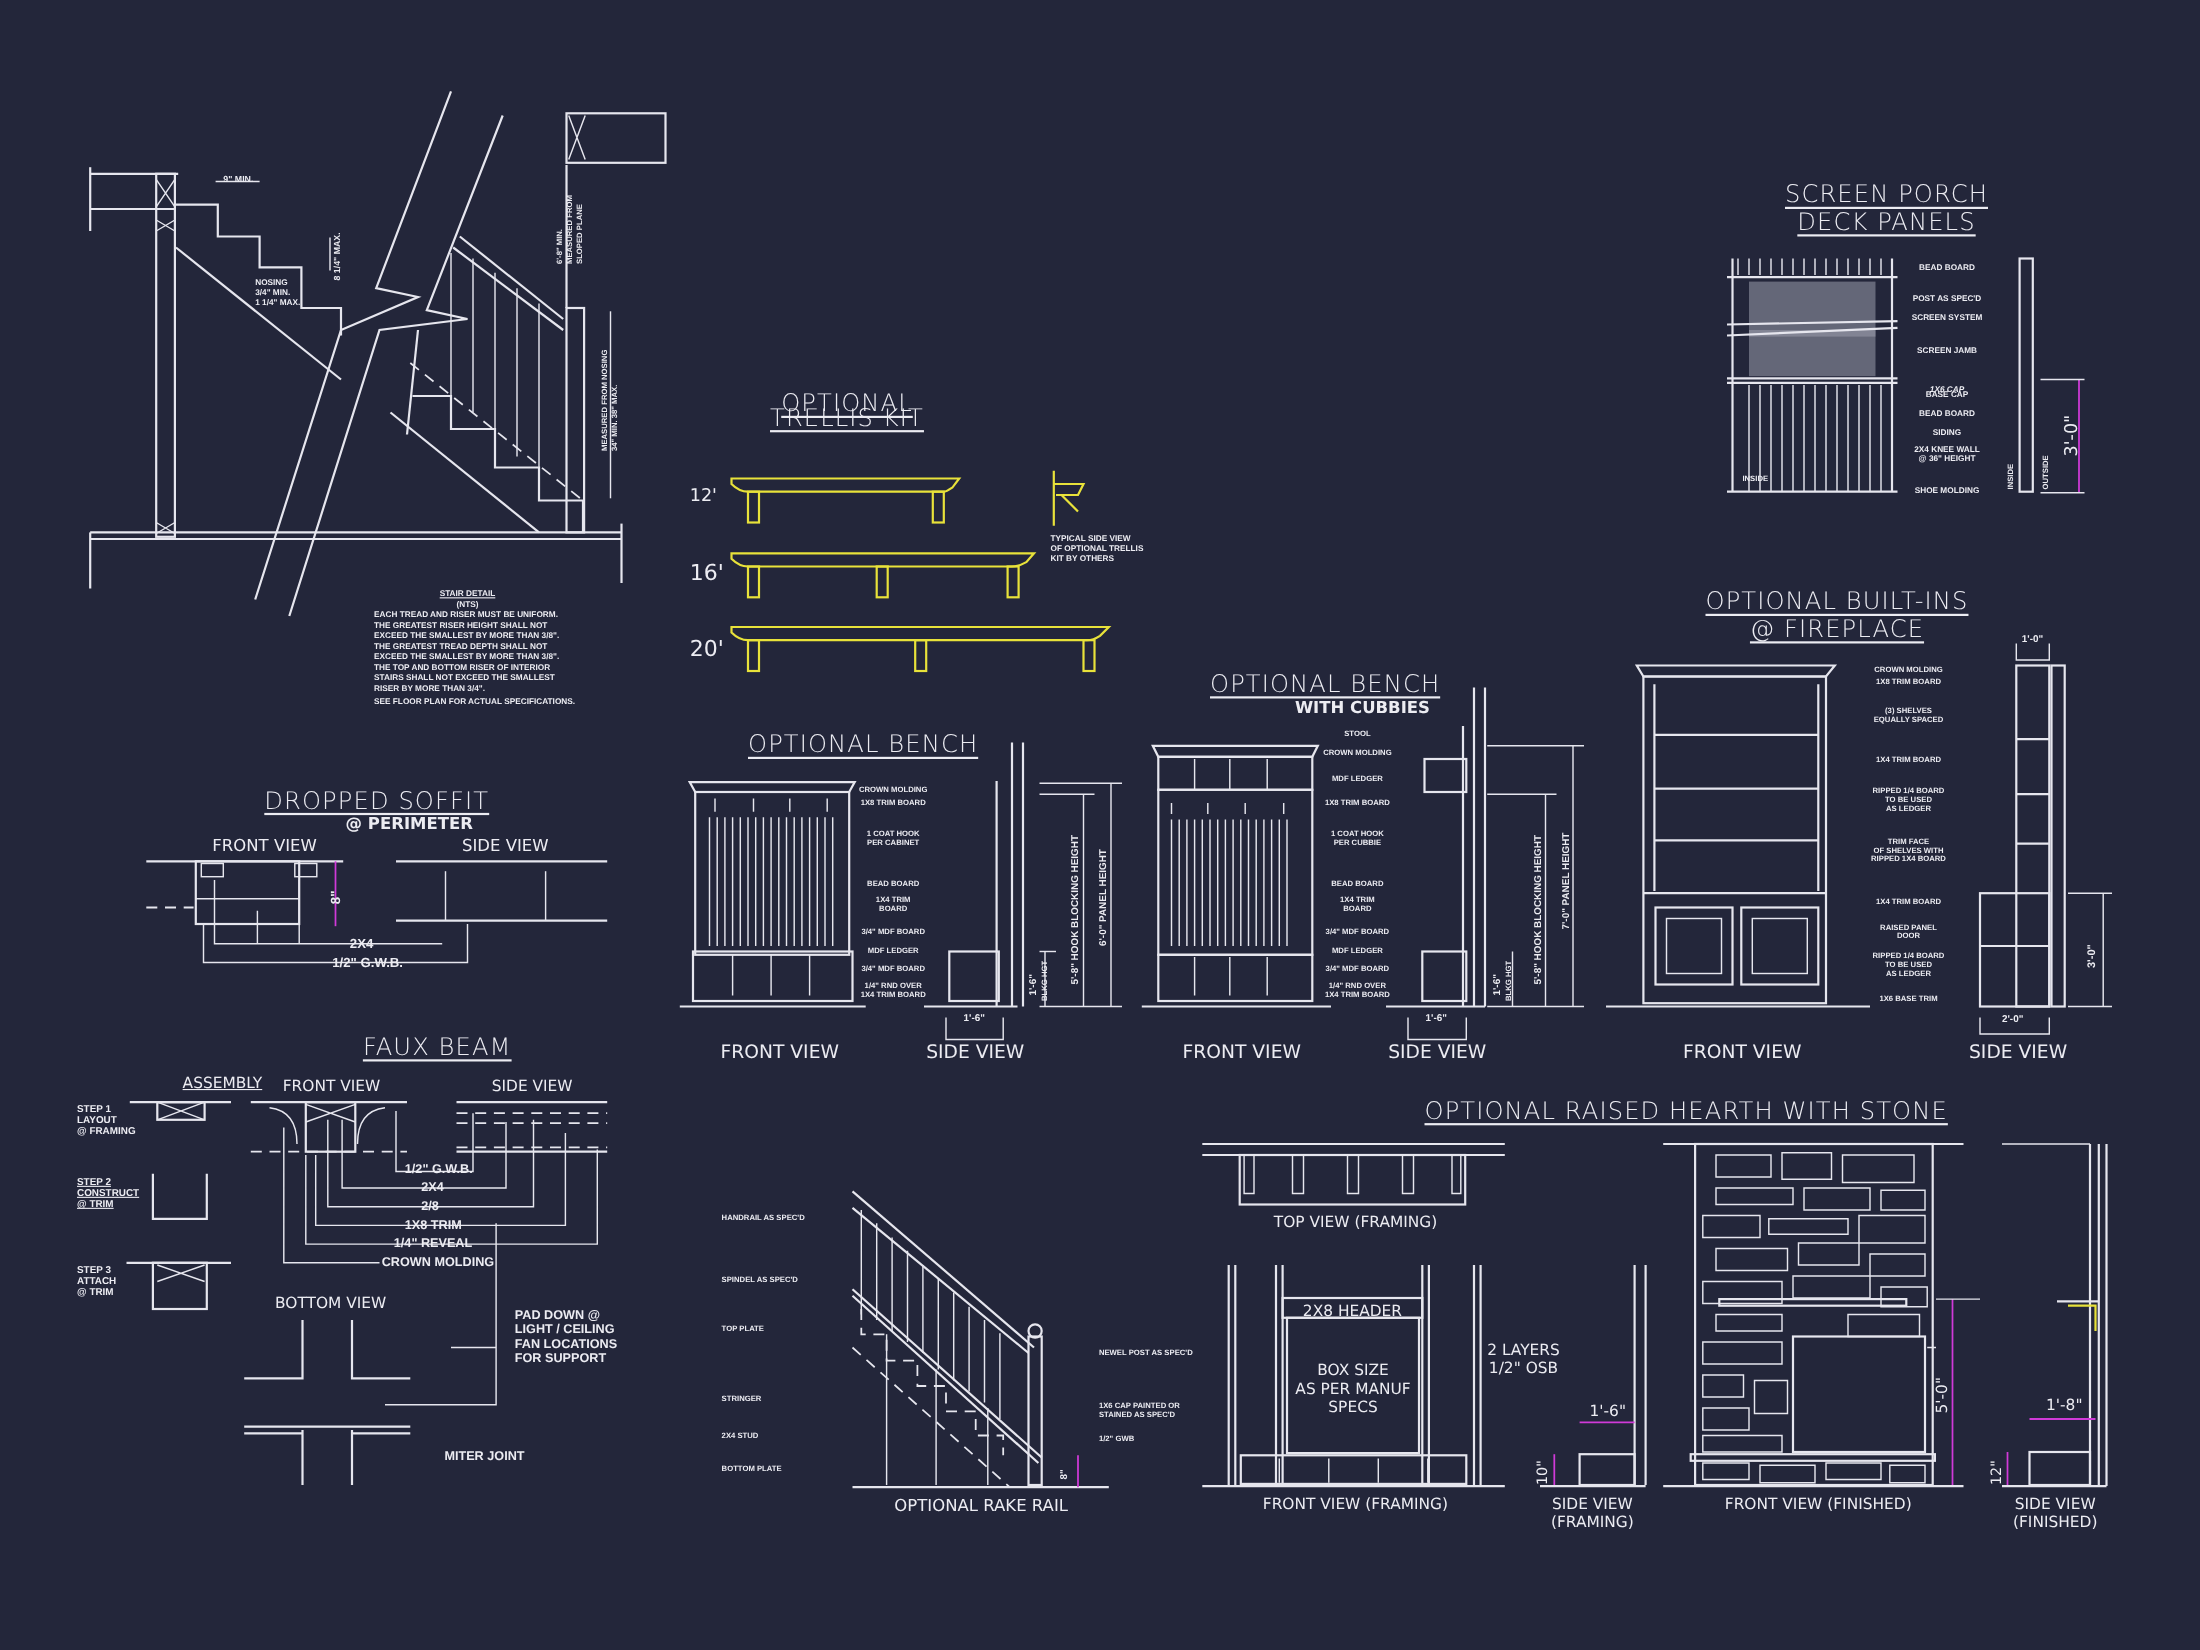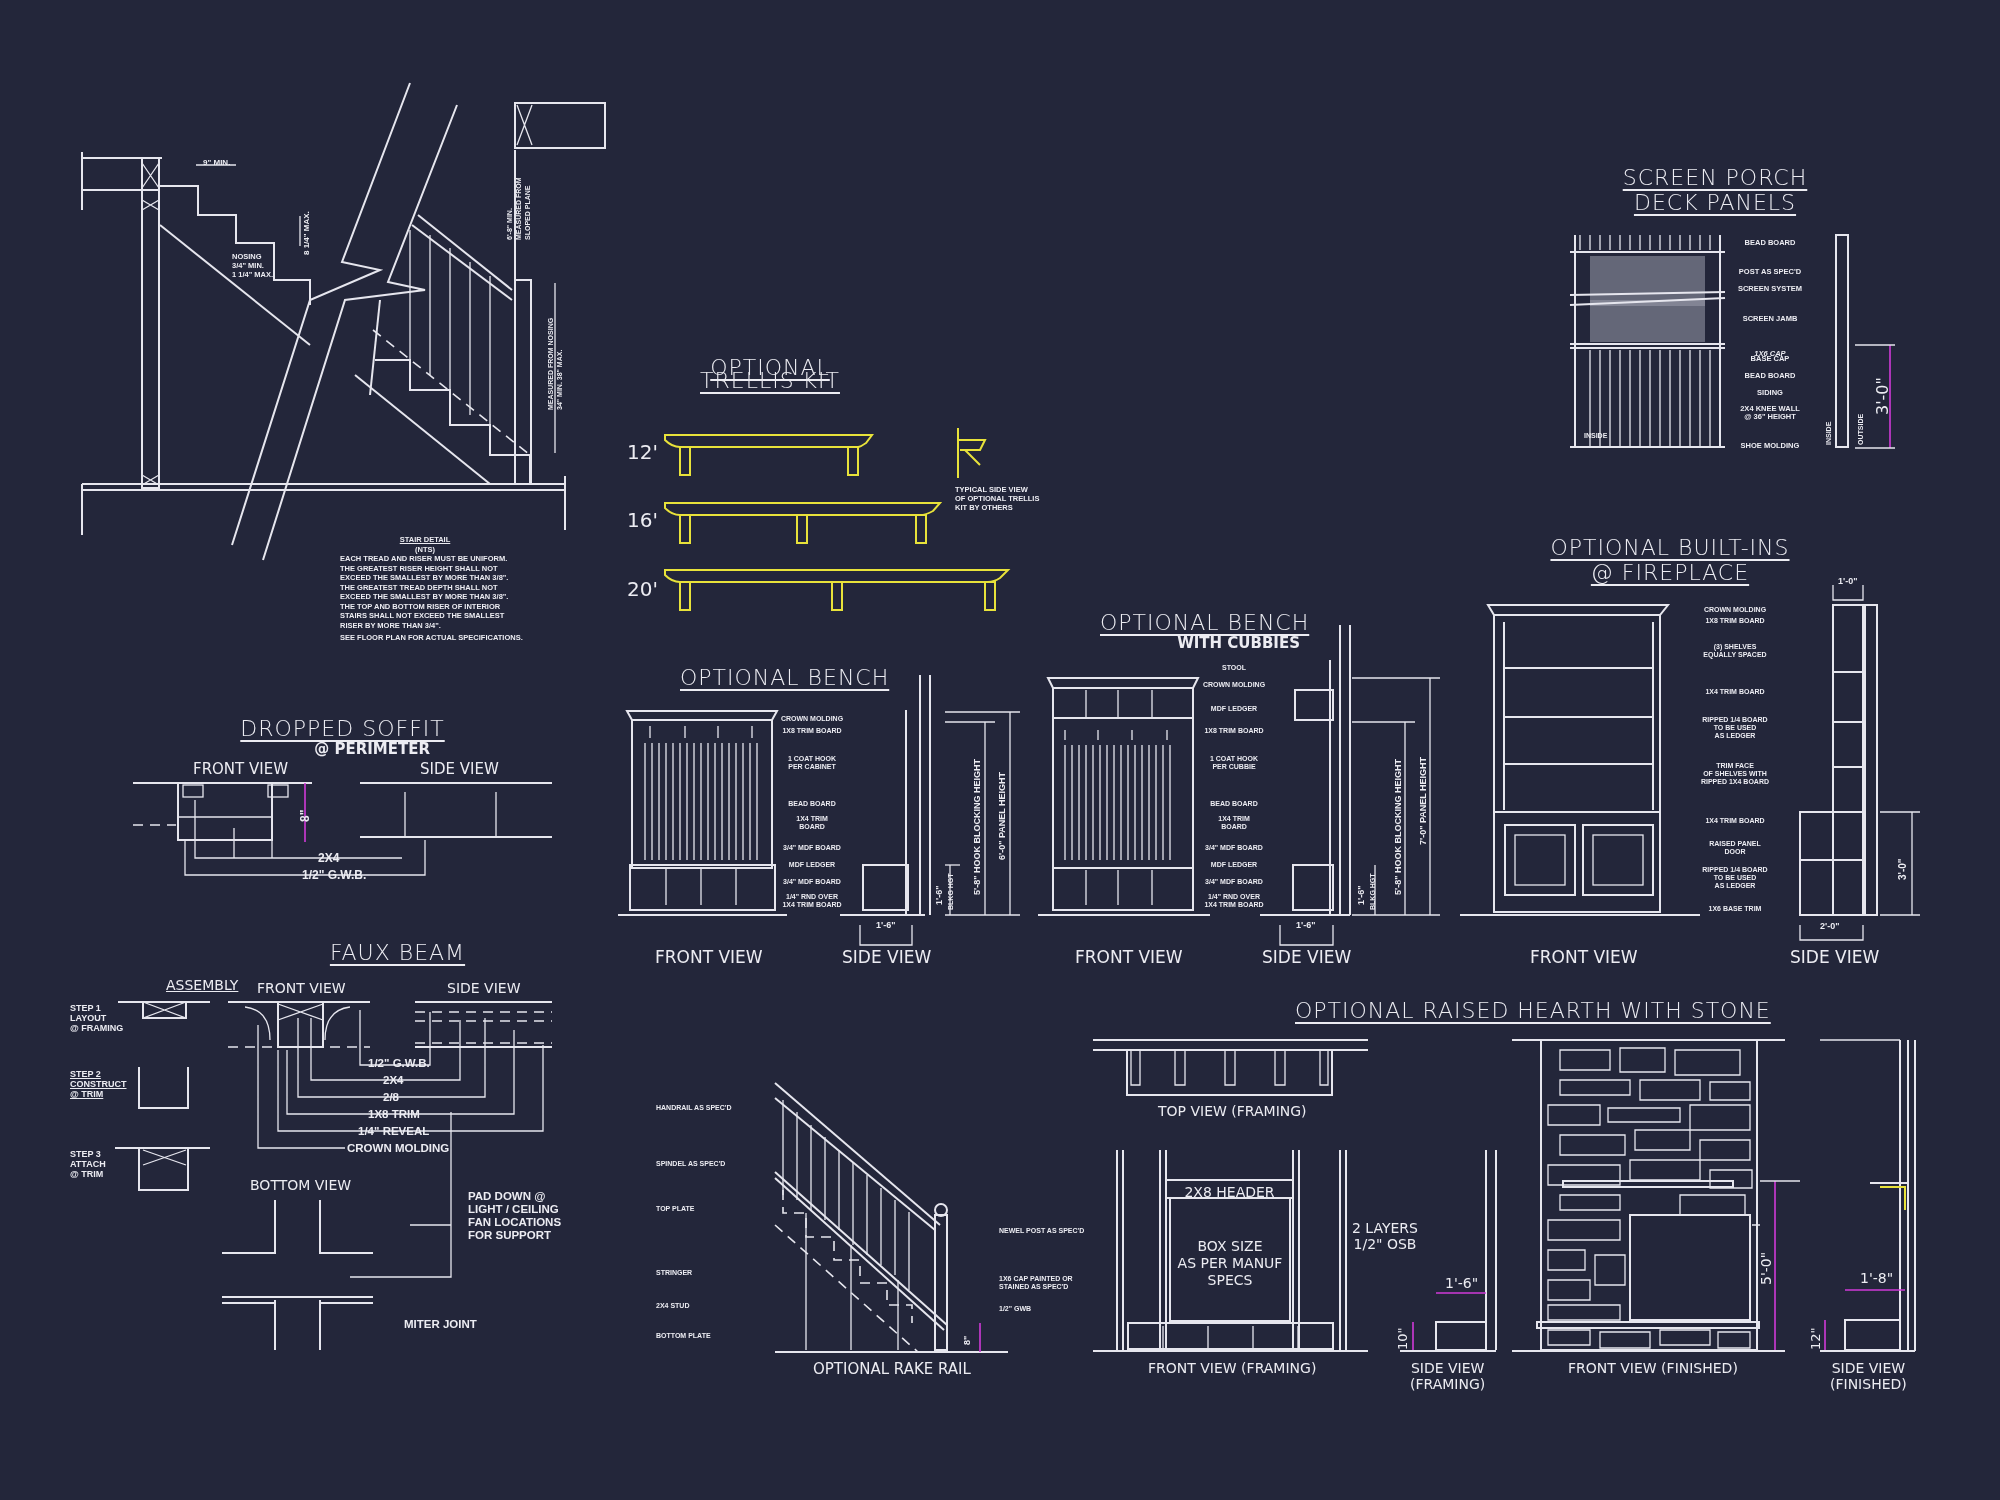--- a/index.html
+++ b/index.html
@@ -285,21 +285,21 @@
     <div>THE TOP AND BOTTOM RISER OF INTERIOR</div>
     <div>STAIRS SHALL NOT EXCEED THE SMALLEST</div>
     <div>RISER BY MORE THAN 3/4".</div>
     <div style="margin-top:3px;">SEE FLOOR PLAN FOR ACTUAL SPECIFICATIONS.</div>
   </div>
 </div>
 
 <div>
   <div class="lbl title" style="left:690px;top:355px;width:160px;">OPTIONAL</div>
   <div class="lbl title" style="left:690px;top:368px;width:160px;">TRELLIS KIT</div>
-  <div class="lbl dim" style="left:627px;top:440px;font-size:20px;">12'</div>
+  <div class="lbl dim" style="left:627px;top:440px;font-size:16px;">12'</div>
   <div class="lbl dim" style="left:627px;top:508px;font-size:20px;">16'</div>
   <div class="lbl dim" style="left:627px;top:577px;font-size:20px;">20'</div>
   <div class="lbl note" style="left:955px;top:485px;font-size:7.5px;line-height:9px;">
     <div>TYPICAL SIDE VIEW</div>
     <div>OF OPTIONAL TRELLIS</div>
     <div>KIT BY OTHERS</div>
   </div>
 </div>
 
 <div>

